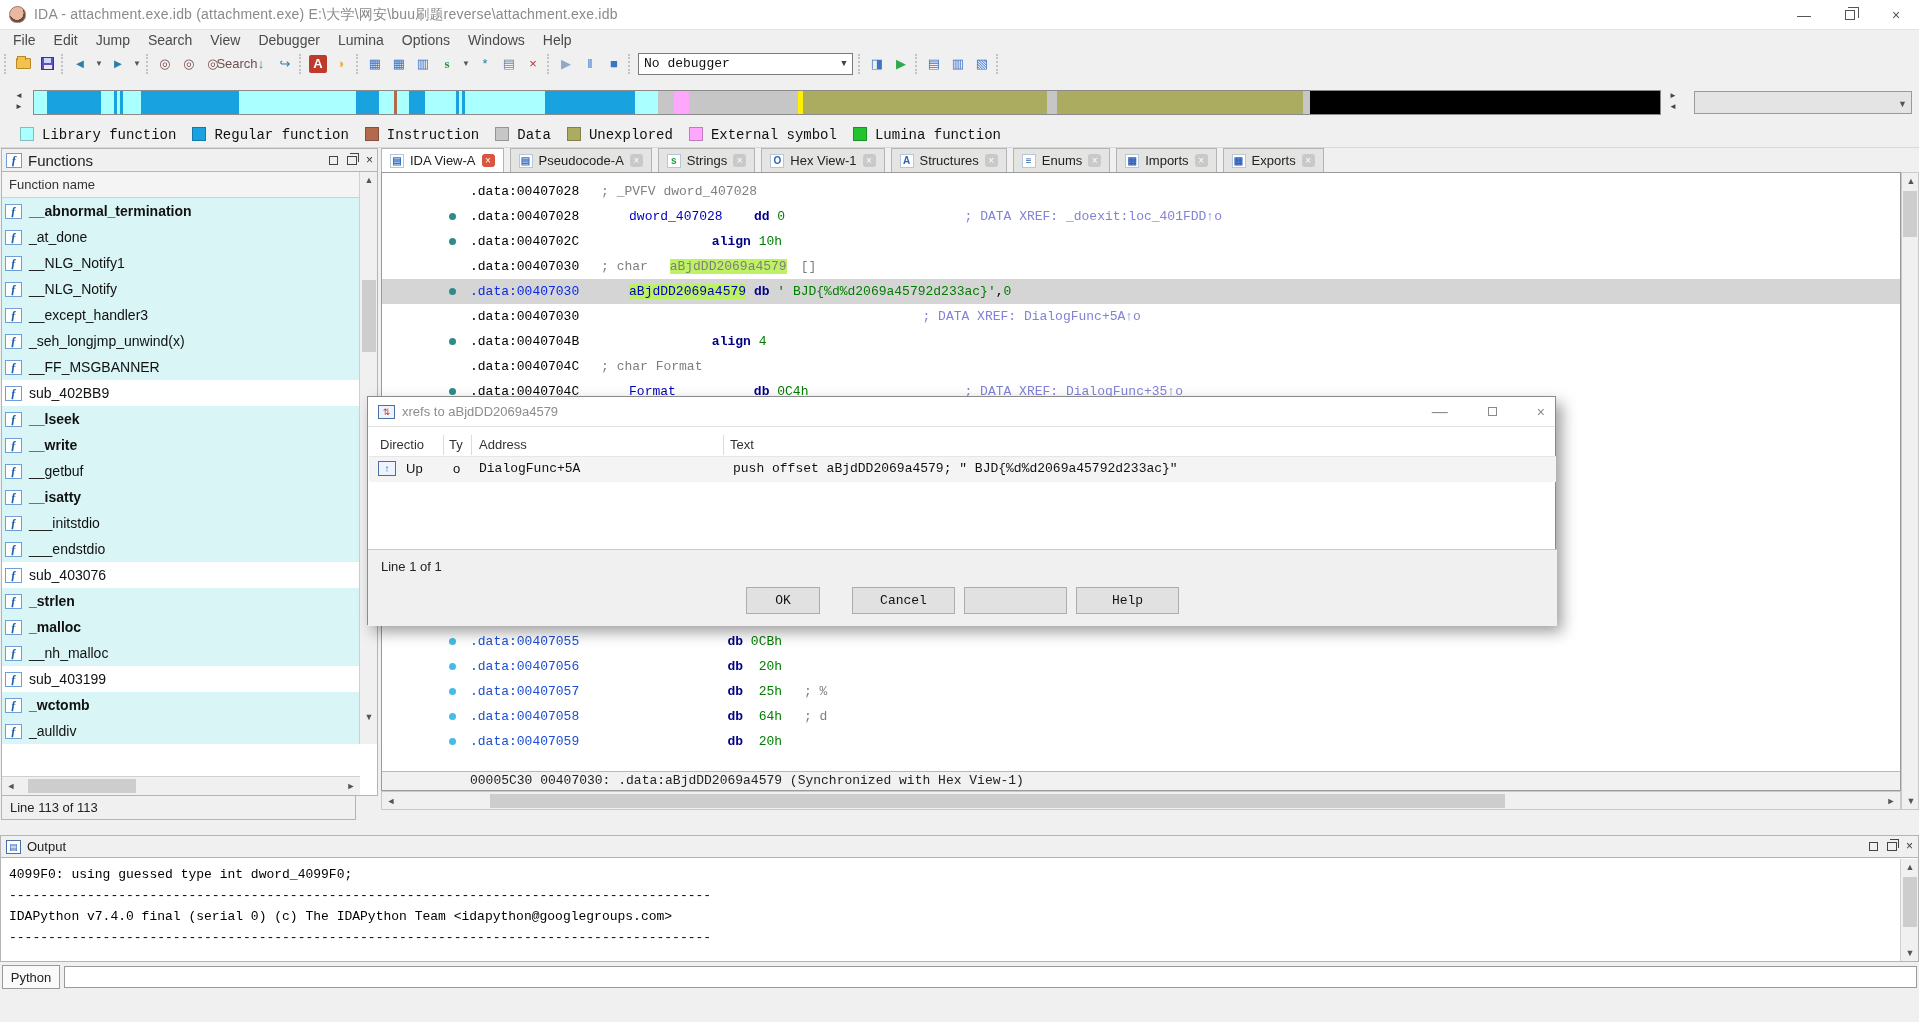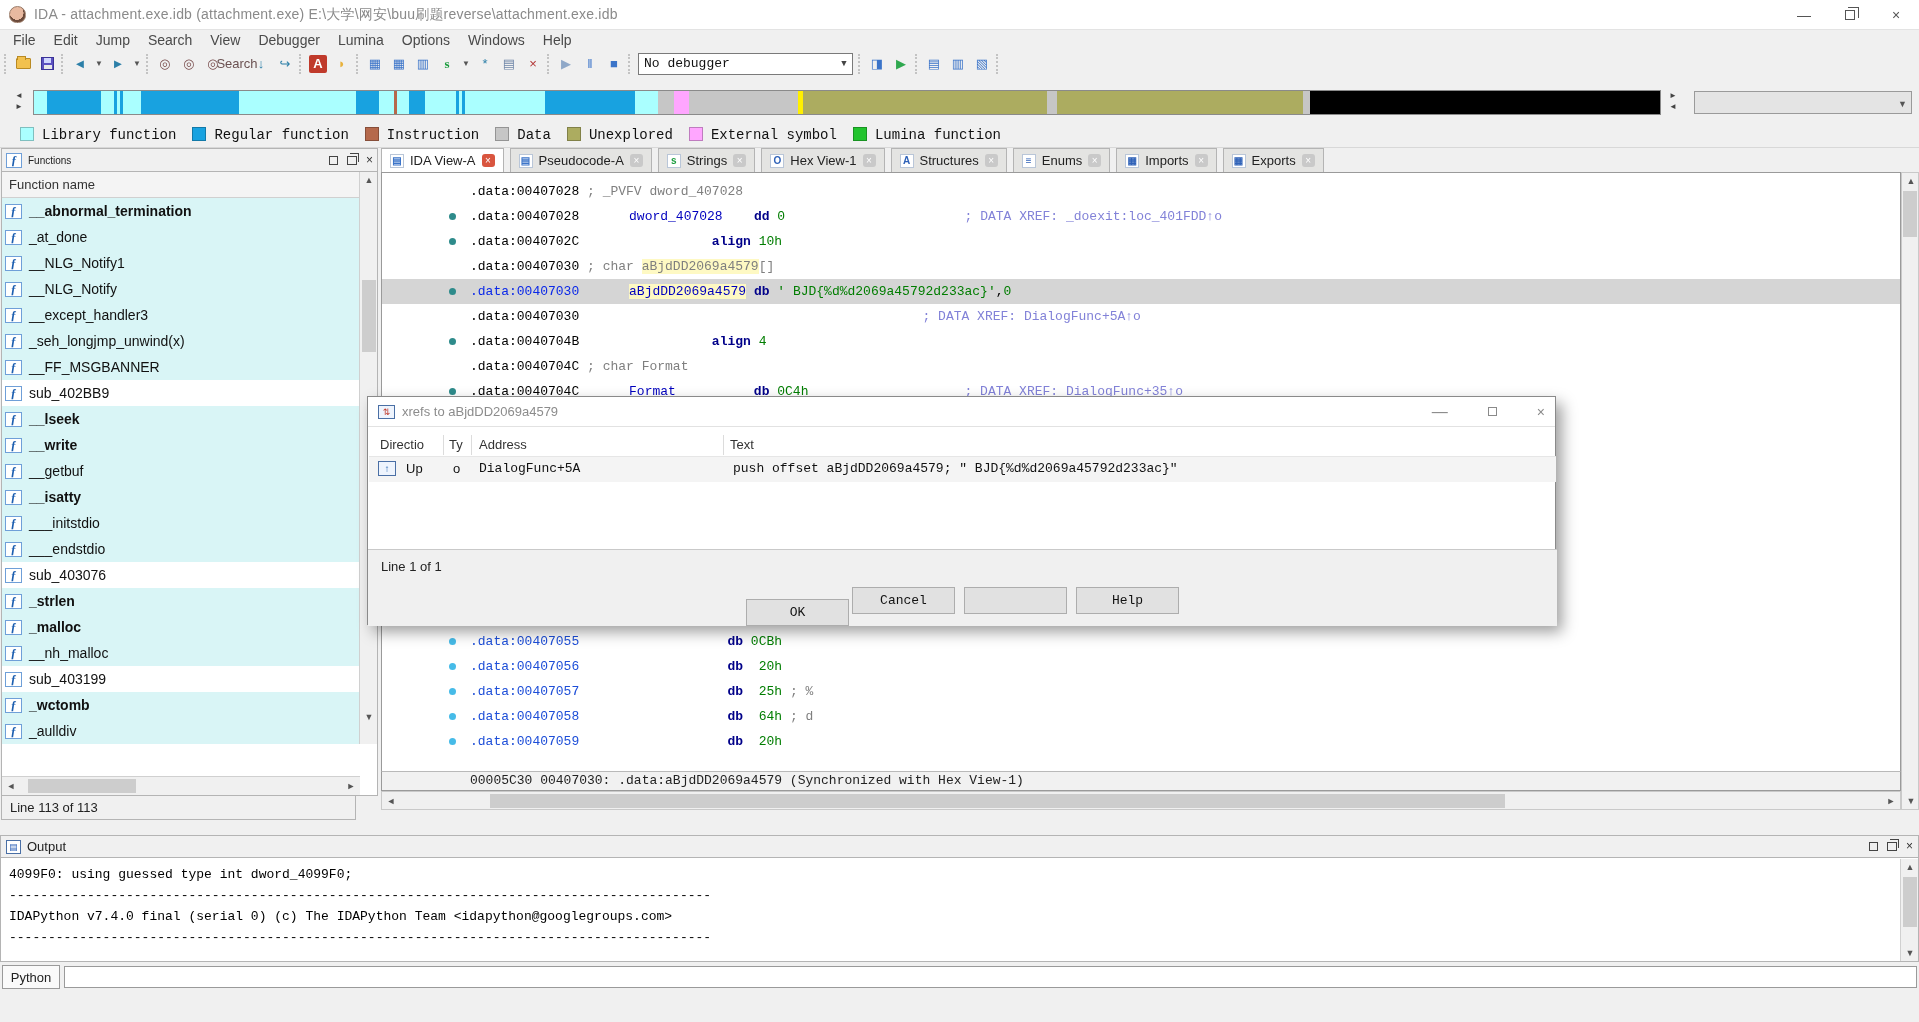--- a/index.html
+++ b/index.html
@@ -45,21 +45,21 @@
 
   
   #legend { position:absolute; left:0; top:122px; width:1919px; height:26px; background:#f0f0f0; display:flex; align-items:center; padding-left:20px; font-family:"Liberation Mono", monospace; font-size:14px; color:#111; border-bottom:1px solid #d8d8d8; }
   .legend-item { display:flex; align-items:flex-start; margin-right:16px; }
   .legend-swatch { width:14px; height:14px; margin-right:8px; border:1px solid rgba(0,0,0,.25); }
 
   
   #functions-panel { position:absolute; left:1px; top:148px; width:377px; height:672px; }
   #fp-titlebar { position:absolute; left:0; top:0; width:377px; height:24px; background:#f0f0f0; border:1px solid #b4b4b4; display:flex; align-items:center; padding:0 4px; }
   .fp-title-icon { width:16px; height:15px; border:1px solid #6f9fd8; background:#fff; color:#1d5fb0; font-family:"Liberation Serif", serif; font-style:italic; font-weight:bold; font-size:12px; display:flex; align-items:center; justify-content:center; margin-right:6px; }
-  #fp-title { font-size:10px; color:#222; }
+  #fp-title { font-size:15px; color:#222; }
   .fp-btns { margin-left:auto; display:flex; align-items:center; gap:9px; }
   .mini-sq { width:9px; height:9px; border:1px solid #444; background:transparent; }
   .mini-float { position:relative; width:10px; height:9px; border:1px solid #444; }
   .mini-float:before { content:""; position:absolute; left:2px; top:-4px; width:8px; height:8px; border:1px solid #444; border-bottom:none; border-left:none; }
   .mini-x { font-size:12px; color:#333; line-height:9px; }
   #fp-body { position:absolute; left:0; top:24px; width:377px; height:624px; background:#ffffff; border:1px solid #b4b4b4; border-top:none; }
   #fp-colheader { position:absolute; left:0; top:0; width:358px; height:26px; background:#f4f4f4; border-bottom:1px solid #d0d0d0; display:flex; align-items:center; padding-left:7px; font-size:13px; color:#333; }
   #fp-rows { position:absolute; left:0; top:26px; width:358px; height:546px; overflow:hidden; }
   .frow { height:26px; display:flex; align-items:center; padding-left:3px; font-size:14px; color:#111; }
   .frow.lib { background:#d9f5f6; }
@@ -86,24 +86,24 @@
   .ddot { position:absolute; left:67px; top:9px; width:7px; height:7px; border-radius:50%; }
   .dot-teal { background:#2e8b8b; }
   .dot-cyan { background:#46bbe8; }
   .c-addr { color:#000000; }
   .c-addrsel { color:#0a28e8; }
   .c-oaddr { color:#1d4ed8; }
   .c-name { color:#0000be;margin-left:42px; }
   .c-kw { color:#000089; font-weight:bold; }
   .c-val { color:#007d00; }
   .c-str { color:#007d00; }
-  .c-cmt { color:#7f7f7f; }
+  .c-cmt { color:#7f7f7f;margin-left:14px; }
   .c-xref { color:#8282d8; }
   .c-plain { color:#000; }
-  .hl { background:#fef9c3; }
+  .hl { background:#bef264; }
   #disasm-status { position:absolute; left:0; top:623px; width:1520px; height:20px; background:#f1f1f1; border:1px solid #9a9a9a; border-top:1px solid #b9b9b9; font-family:"Liberation Mono", monospace; font-size:13px; color:#222; line-height:18px; padding-left:88px; }
   #disasm-hscroll { position:absolute; left:0; top:643px; width:1520px; height:19px; background:#f0f0f0; border:1px solid #c9c9c9; }
   #main-vscroll { position:absolute; left:1520px; top:24px; width:18px; height:638px; background:#f0f0f0; border:1px solid #c9c9c9; }
 
   
   #xref-dialog { position:absolute; left:367px; top:396px; width:1189px; height:229px; background:#ffffff; border:1px solid #8a8a8a; box-shadow:6px 7px 14px rgba(0,0,0,.38); z-index:50; }
   #xd-titlebar { position:absolute; left:0; top:0; width:100%; height:30px; background:#ffffff; border-bottom:1px solid #e2e2e2; display:flex; align-items:center; padding:0 10px; }
   #xd-icon { width:17px; height:14px; border:1px solid #4a6fa5; background:#eef4fd; color:#c0392b; font-size:9px; display:flex; align-items:center; justify-content:center; margin-right:7px; }
   #xd-title { font-size:13px; color:#8c8c8c; }
   .xd-btns { margin-left:auto; display:flex; gap:40px; align-items:center; color:#8a8a8a; }
@@ -484,21 +484,21 @@
     </div>
     <div id="xd-row">
       <span id="xd-upicon">↑</span>
       <span class="cell" style="left:37px;">Up</span>
       <span class="cell" style="left:84px;">o</span>
       <span class="cell mono" style="left:110px;">DialogFunc+5A</span>
       <span class="cell mono" style="left:364px;">push   offset aBjdDD2069a4579; " BJD{%d%d2069a45792d233ac}"</span>
     </div>
     <div id="xd-footer">
       <span id="xd-info">Line 1 of 1</span>
-      <div class="xd-button" style="left:378px; width:103px;margin-top:12px;">OK</div>
+      <div class="xd-button" style="left:378px; width:74px;">OK</div>
       <div class="xd-button" style="left:484px; width:103px;">Cancel</div>
       <div class="xd-button" style="left:596px; width:103px;"></div>
       <div class="xd-button" style="left:708px; width:103px;">Help</div>
     </div>
   </div>
 
   <div id="output-win">
     <div id="ow-titlebar">
       <span id="ow-icon">▤</span>
       <span id="ow-title">Output</span>

